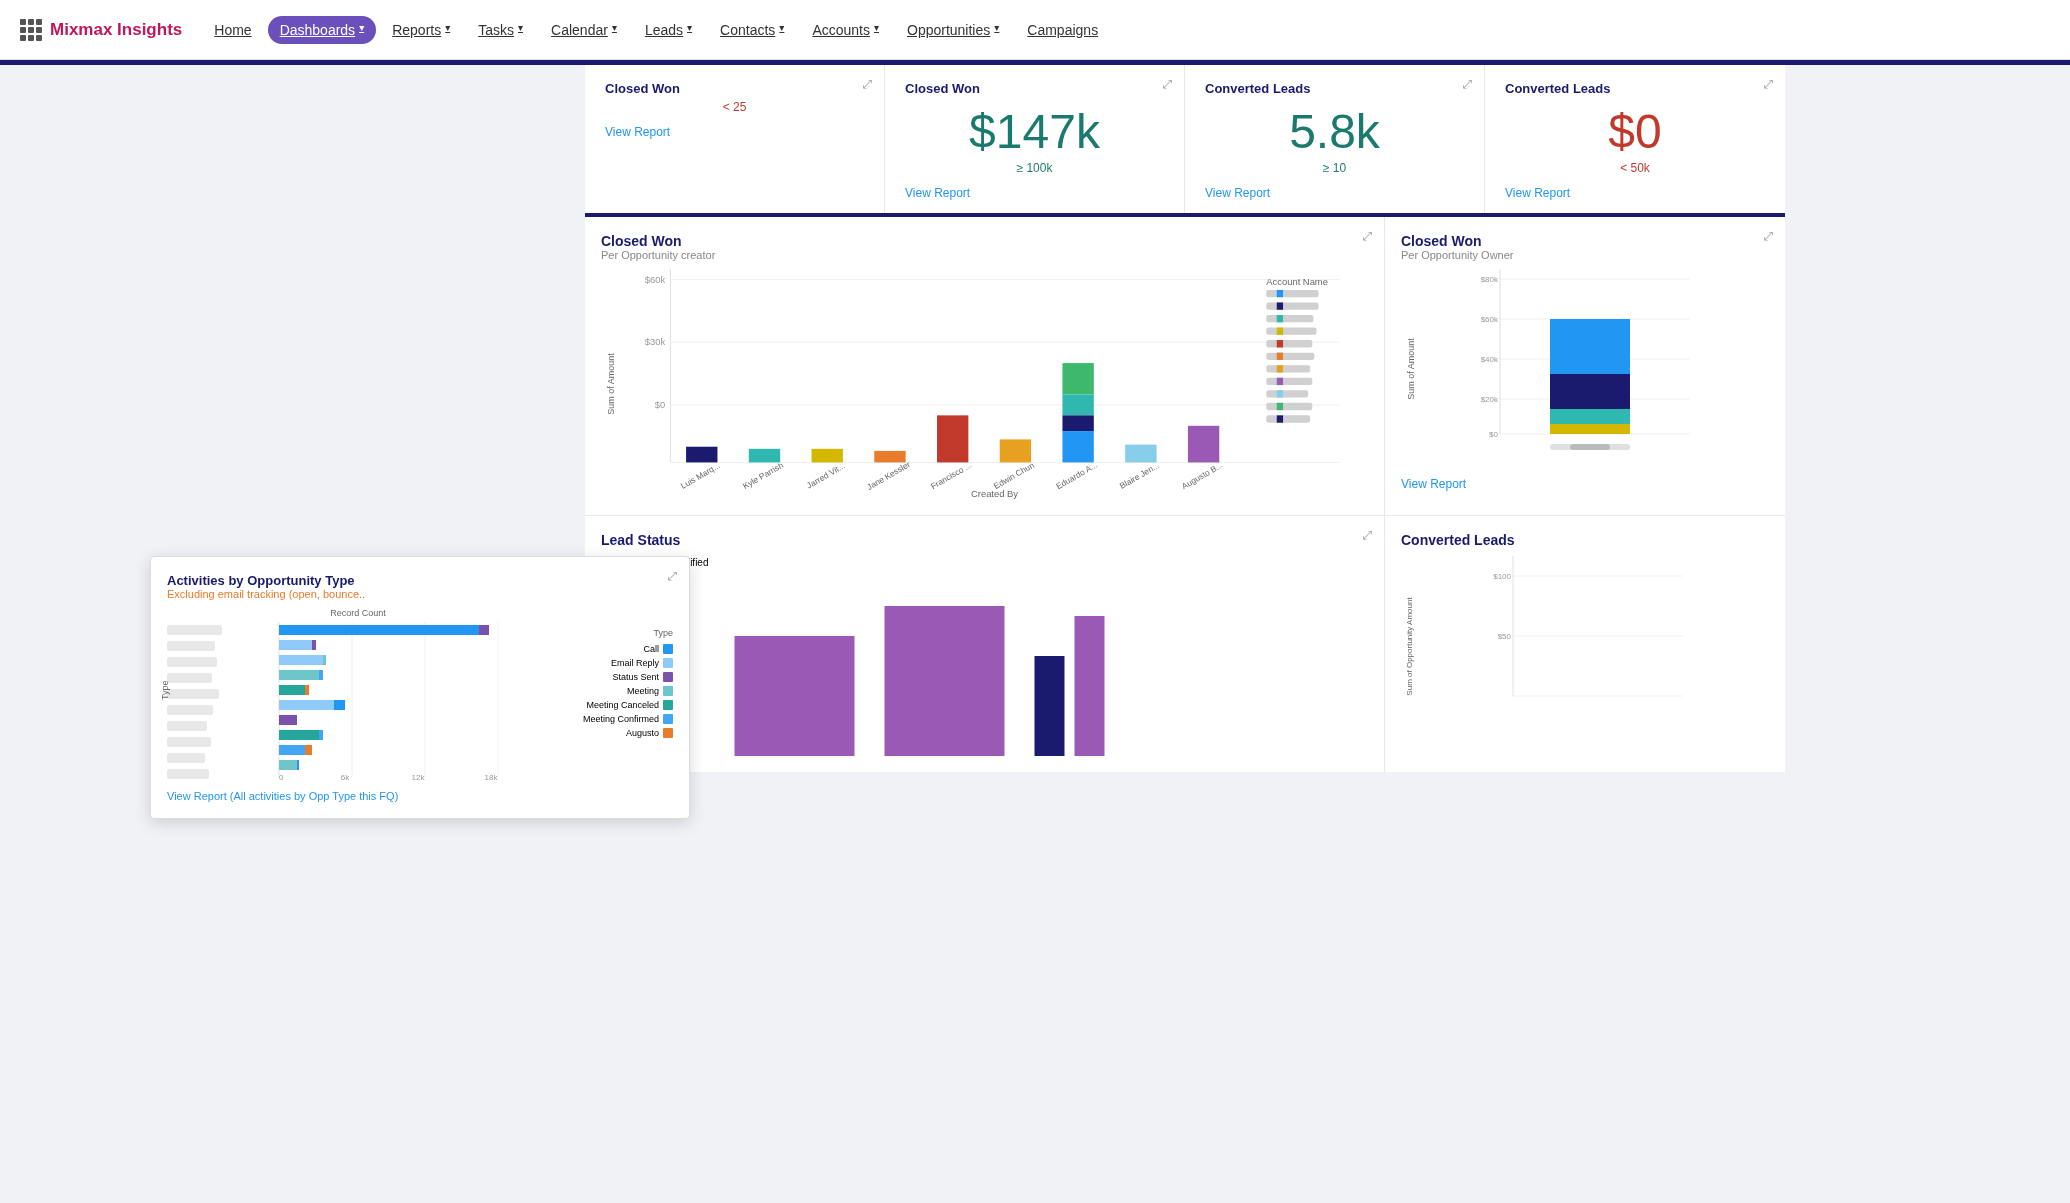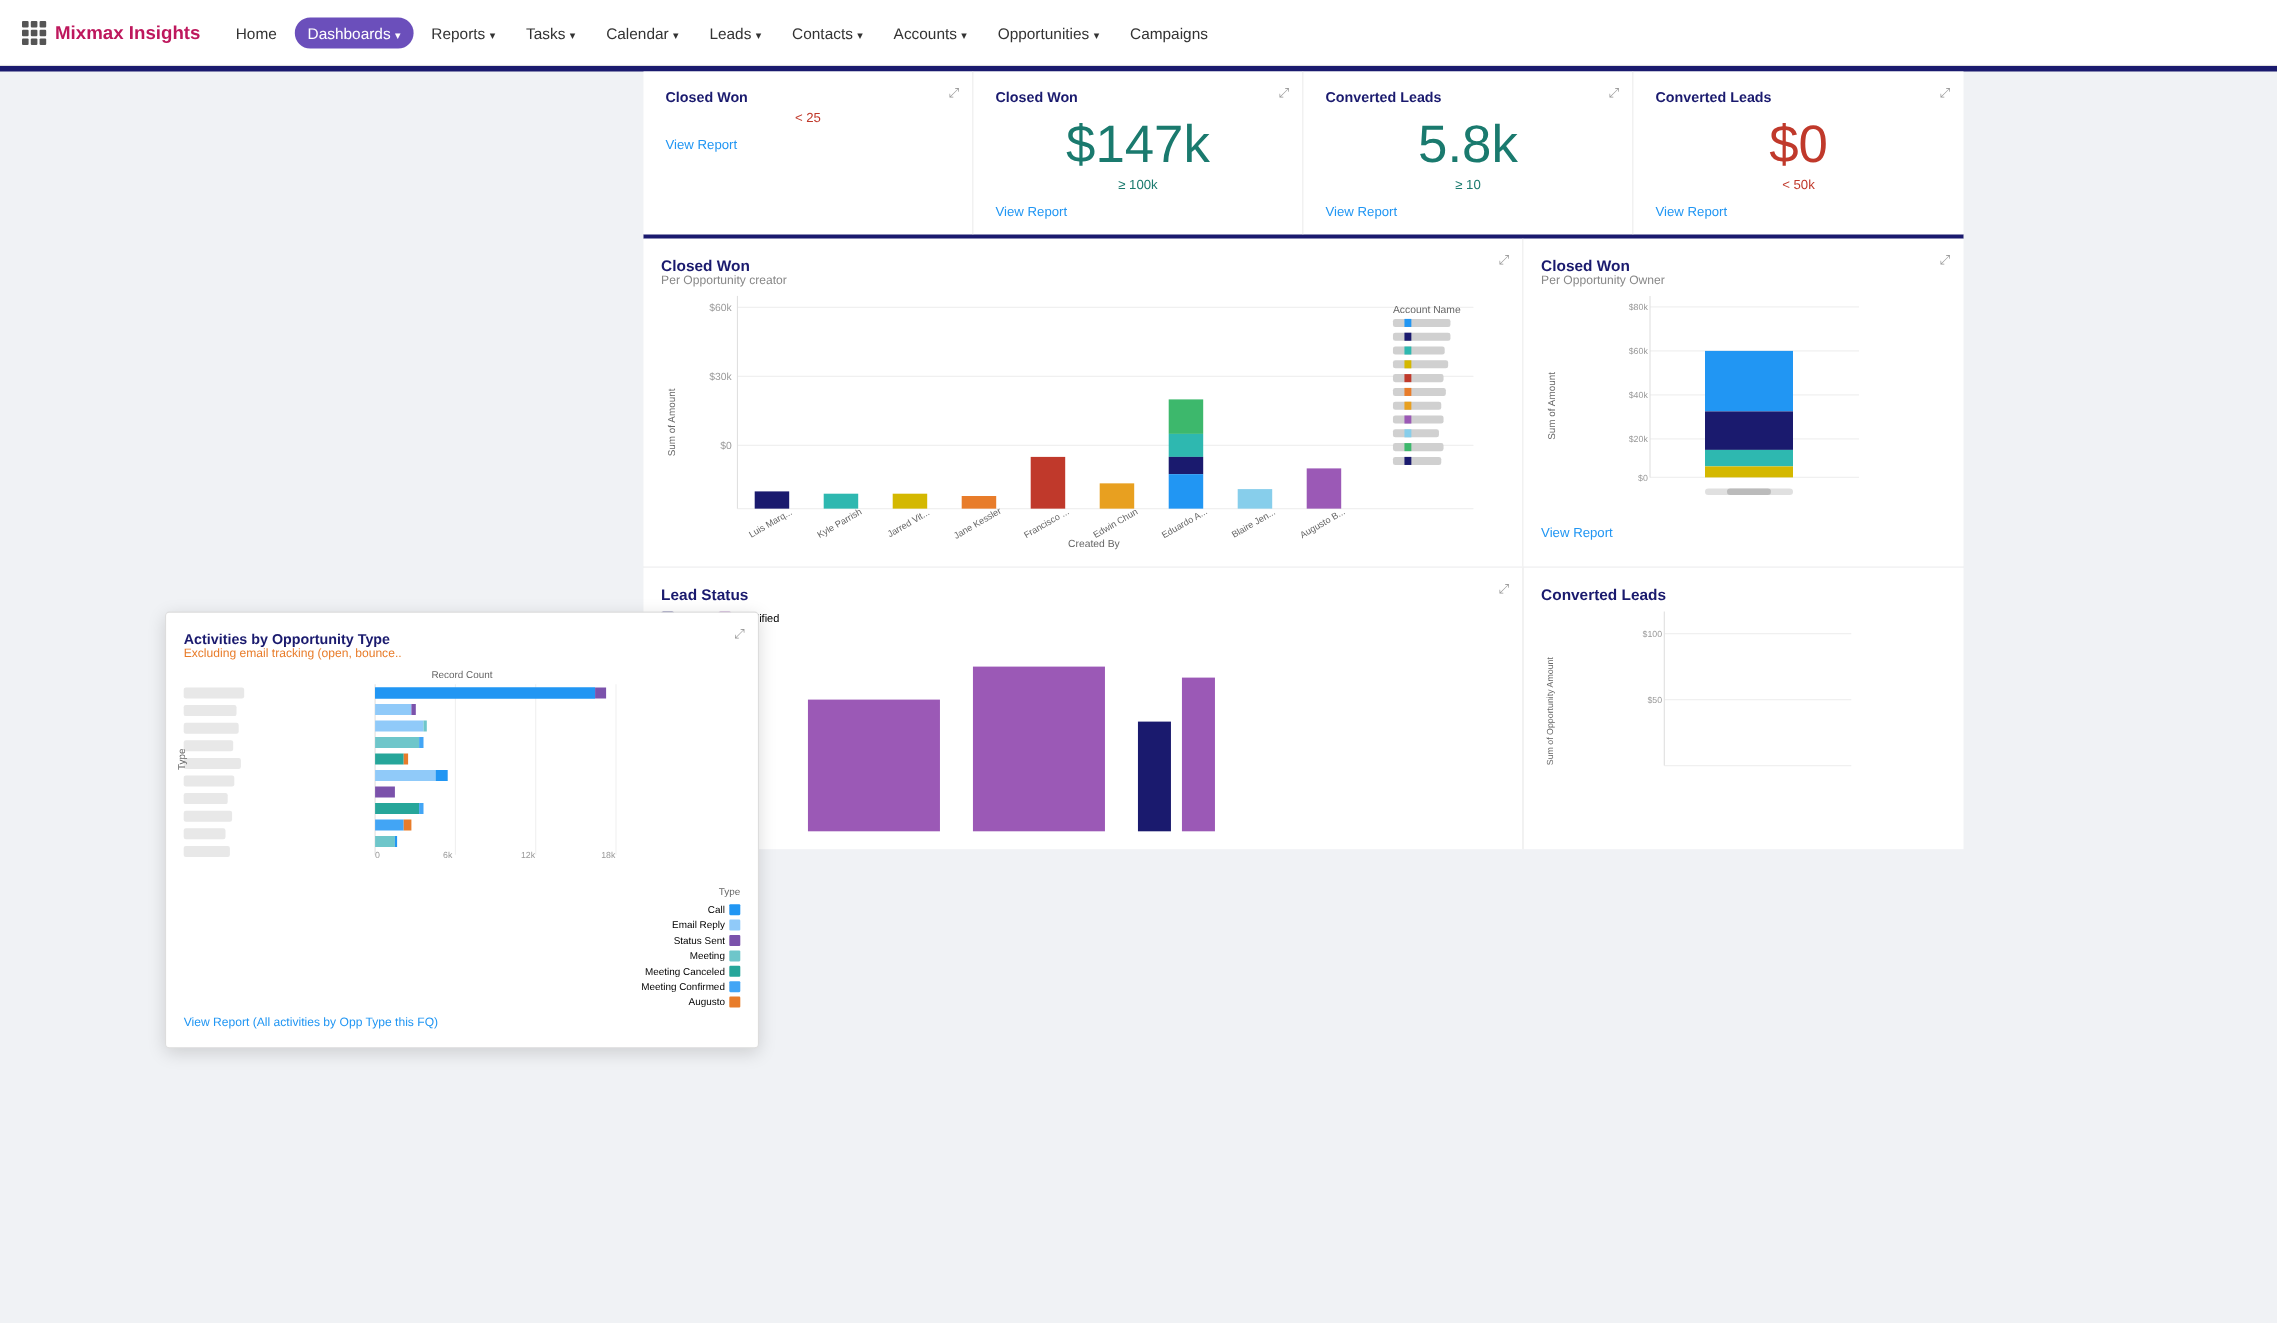--- a/index.html
+++ b/index.html
@@ -4,21 +4,21 @@
   <style>
     * { box-sizing: border-box; margin: 0; padding: 0; }
     body { font-family: -apple-system, BlinkMacSystemFont, 'Segoe UI', sans-serif; background: #f0f2f5; overflow: hidden; }
 
     
     .nav { display: flex; align-items: center; background: #fff; padding: 0 20px; height: 60px; border-bottom: 1px solid #e0e0e0; gap: 4px; }
     .nav-logo { display: flex; align-items: center; gap: 8px; margin-right: 16px; }
     .nav-logo-grid { display: grid; grid-template-columns: repeat(3,6px); gap: 2px; }
     .nav-logo-grid span { width: 6px; height: 6px; background: #555; border-radius: 1px; display: block; }
     .nav-logo-text { font-size: 17px; font-weight: 600; color: #be185d; }
-    .nav-item { padding: 6px 12px; font-size: 14px; color: #333; cursor: pointer; border-radius: 4px; display: flex; align-items: flex-end; gap: 4px; white-space: nowrap; }
+    .nav-item { padding: 6px 12px; font-size: 14px; color: #333; cursor: pointer; border-radius: 4px; display: flex; align-items: flex-start; gap: 4px; white-space: nowrap; text-decoration: underline; }
     .nav-item.active { background: #6b4fbb; color: #fff; border-radius: 20px; }
     .nav-chevron { font-size: 10px; }
 
     
     .metrics-row { display: grid; grid-template-columns: repeat(4, 1fr); border-bottom: 4px solid #1a1a6e; }
     .metric-card { padding: 16px 20px 12px; background: #fff; border-right: 1px solid #e8e8e8; position: relative; min-height: 140px; }
     .metric-card:last-child { border-right: none; }
     .metric-title { font-size: 13px; font-weight: 600; color: #1a1a6e; margin-bottom: 4px; }
     .metric-value { font-size: 48px; font-weight: 300; color: #2a7a3a; text-align: center; margin: 8px 0 2px; }
     .metric-value.red { color: #c0392b; }
@@ -318,21 +318,21 @@
         </div>
       </div>
     </div>
   </div>
 
   <div class="overlay-card">
     <div class="overlay-title">Activities by Opportunity Type</div>
     <div class="overlay-subtitle">Excluding email tracking (open, bounce..</div>
     <span class="overlay-expand">⤢</span>
 
-    <div style="display:flex; gap:4px;flex-direction:column;">
+    <div style="display:flex; gap:24px;">
 
       <div style="flex:1; position:relative;">
         <div style="font-size:9px; color:#666; text-align:center; margin-bottom:4px;">Record Count</div>
         <div style="display:flex; gap:2px;">
 
           <div style="display:flex; flex-direction:column; justify-content:space-around; width:60px; height:160px;">
             <div style="font-size:8px; color:#ccc; background:#e8e8e8; height:10px; width:55px; border-radius:2px;"></div>
             <div style="font-size:8px; color:#ccc; background:#e8e8e8; height:10px; width:48px; border-radius:2px;"></div>
             <div style="font-size:8px; color:#ccc; background:#e8e8e8; height:10px; width:50px; border-radius:2px;"></div>
             <div style="font-size:8px; color:#ccc; background:#e8e8e8; height:10px; width:45px; border-radius:2px;"></div>

